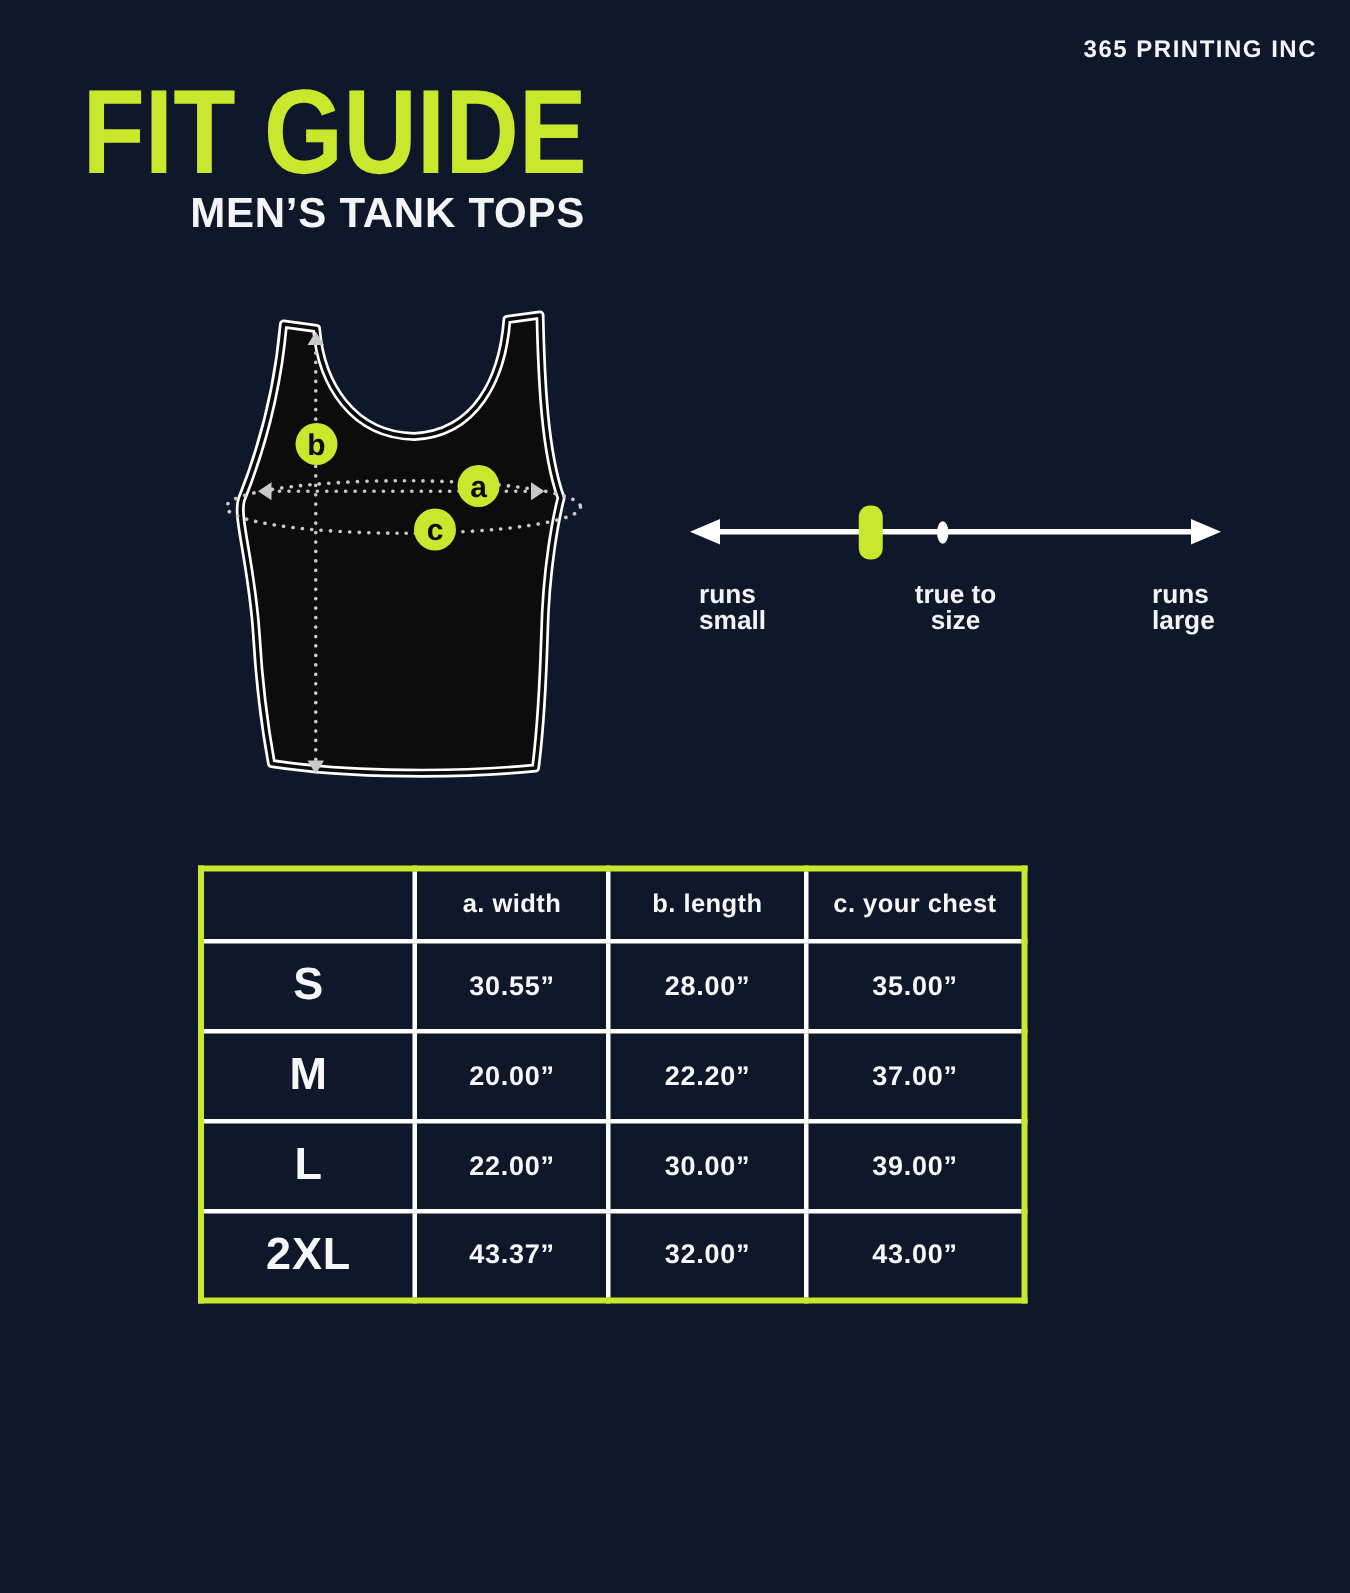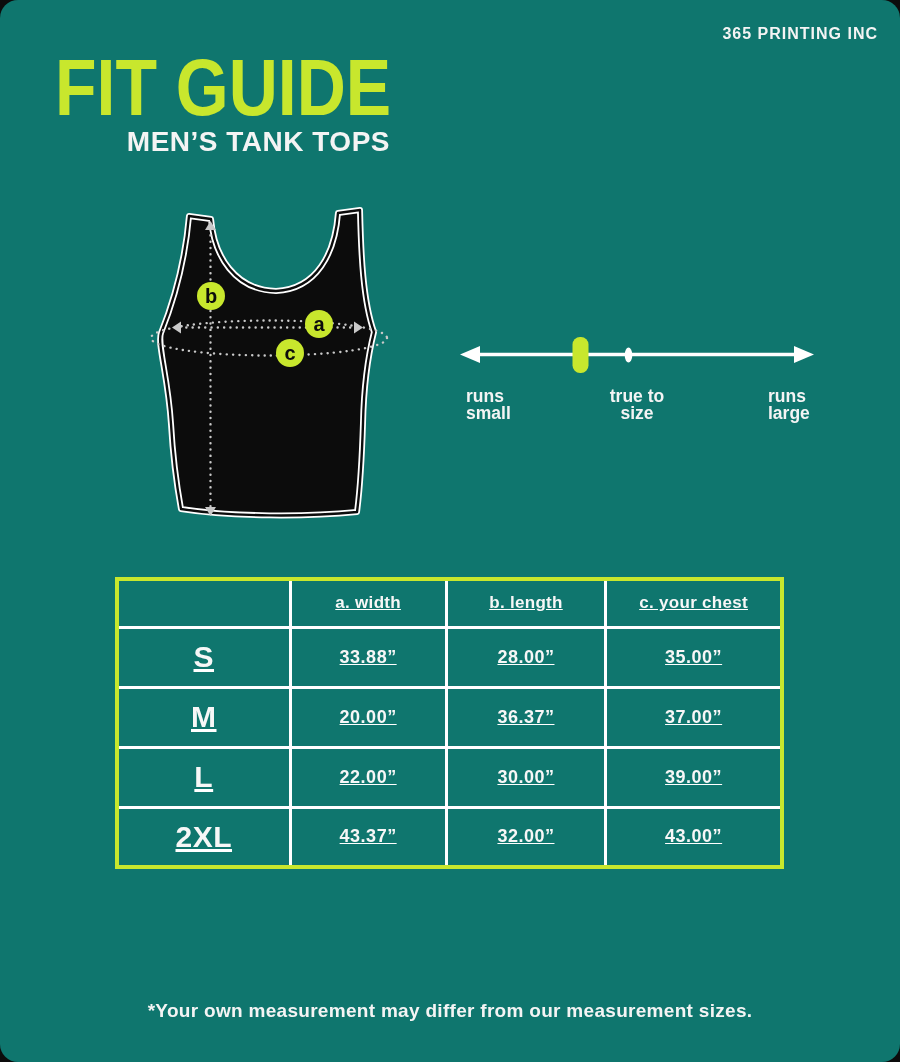--- a/index.html
+++ b/index.html
@@ -1,43 +1,42 @@
 <!DOCTYPE html>
 <html><head>
 <meta charset="utf-8">
 <style>
   html,body{margin:0;padding:0;background:#0c0c0c;}
   .page{
     position:relative;width:900px;height:1062px;overflow:hidden;
-    background:#0f766e;color:#fff;
-    font-family:"Liberation Sans",sans-serif;font-weight:bold;border-radius:18px;
+    background:#0f172a;color:#fff;
+    font-family:"Liberation Sans",sans-serif;font-weight:bold;
   }
   .brand{
     position:absolute;top:25px;right:22px;
     font-size:16px;letter-spacing:1px;color:#f4f4f4;white-space:nowrap;
   }
   .title{
     position:absolute;left:55px;top:48px;
     font-size:80px;line-height:80px;color:#c8e72d;
     transform:scaleX(0.85);transform-origin:left top;white-space:nowrap;
     letter-spacing:0px;
   }
   .subtitle{
     position:absolute;left:55px;top:128px;width:335px;
     text-align:right;font-size:28px;line-height:27px;color:#f4f4f4;
     letter-spacing:0.5px;white-space:nowrap;
   }
   .diagram-svg{position:absolute;left:0;top:0;width:900px;height:1062px;}
   .svg-label{font-family:"Liberation Sans",sans-serif;font-weight:bold;font-size:17.5px;fill:#f4f4f4;}
   .marker-letter{font-family:"Liberation Sans",sans-serif;font-weight:bold;font-size:20px;fill:#0c0c0c;}
   table.size-table{
-    position:absolute;left:115px;top:577px;width:669px;
+    position:absolute;left:132px;top:577px;width:553px;
     border-collapse:collapse;table-layout:fixed;
     border:4px solid #c8e72d;
-    text-decoration:underline;
   }
   table.size-table td{
     border:3px solid #ffffff;text-align:center;vertical-align:middle;
     color:#f7f7f7;padding:0;
   }
   tr.hdr{height:48px;}
   tr.data{height:60px;}
   td.hcell{font-size:17px;letter-spacing:0.3px;}
   td.scell{font-size:30px;letter-spacing:0.5px;}
   td.vcell{font-size:18px;letter-spacing:0.5px;}
@@ -129,40 +128,39 @@
   <table class="size-table">
     <tbody>
         <tr class="hdr">
       <td class="hcell col-size"></td>
       <td class="hcell col-a">a. width</td>
       <td class="hcell col-b">b. length</td>
       <td class="hcell col-c">c. your chest</td>
     </tr>
     <tr class="data">
       <td class="scell">S</td>
-      <td class="vcell">33.88”</td>
+      <td class="vcell">30.55”</td>
       <td class="vcell">28.00”</td>
       <td class="vcell">35.00”</td>
     </tr>
     <tr class="data">
       <td class="scell">M</td>
       <td class="vcell">20.00”</td>
-      <td class="vcell">36.37”</td>
+      <td class="vcell">22.20”</td>
       <td class="vcell">37.00”</td>
     </tr>
     <tr class="data">
       <td class="scell">L</td>
       <td class="vcell">22.00”</td>
       <td class="vcell">30.00”</td>
       <td class="vcell">39.00”</td>
     </tr>
     <tr class="data">
       <td class="scell">2XL</td>
       <td class="vcell">43.37”</td>
       <td class="vcell">32.00”</td>
       <td class="vcell">43.00”</td>
     </tr>
   </tbody>
     </table>
 
-  <div class="footnote">*Your own measurement may differ from our measurement sizes.</div>
 
 </div>
 
 </body></html>

